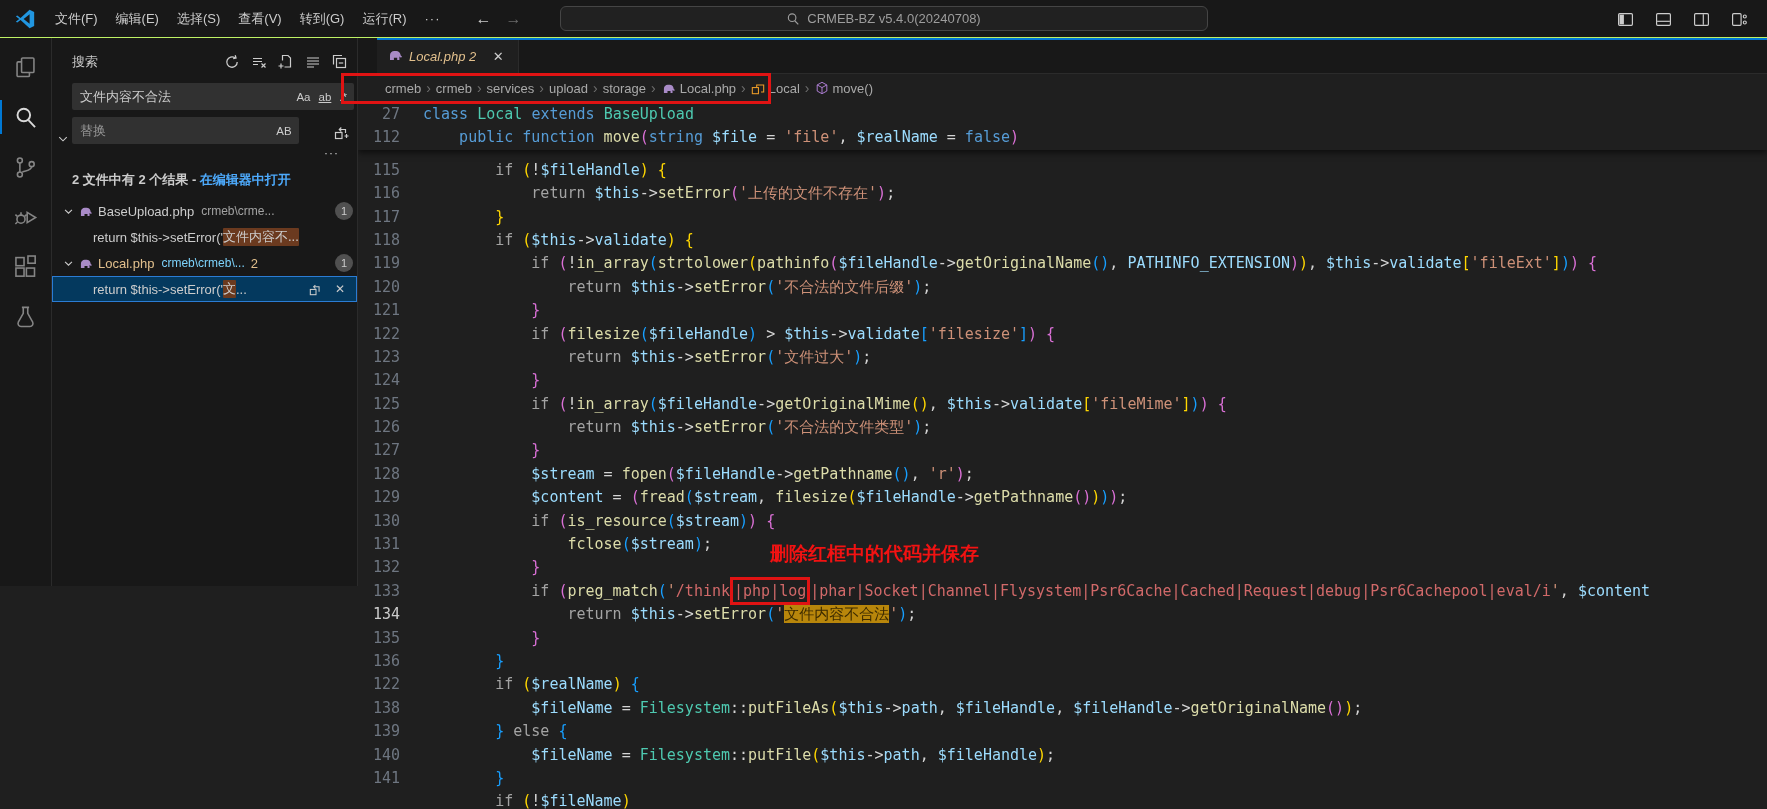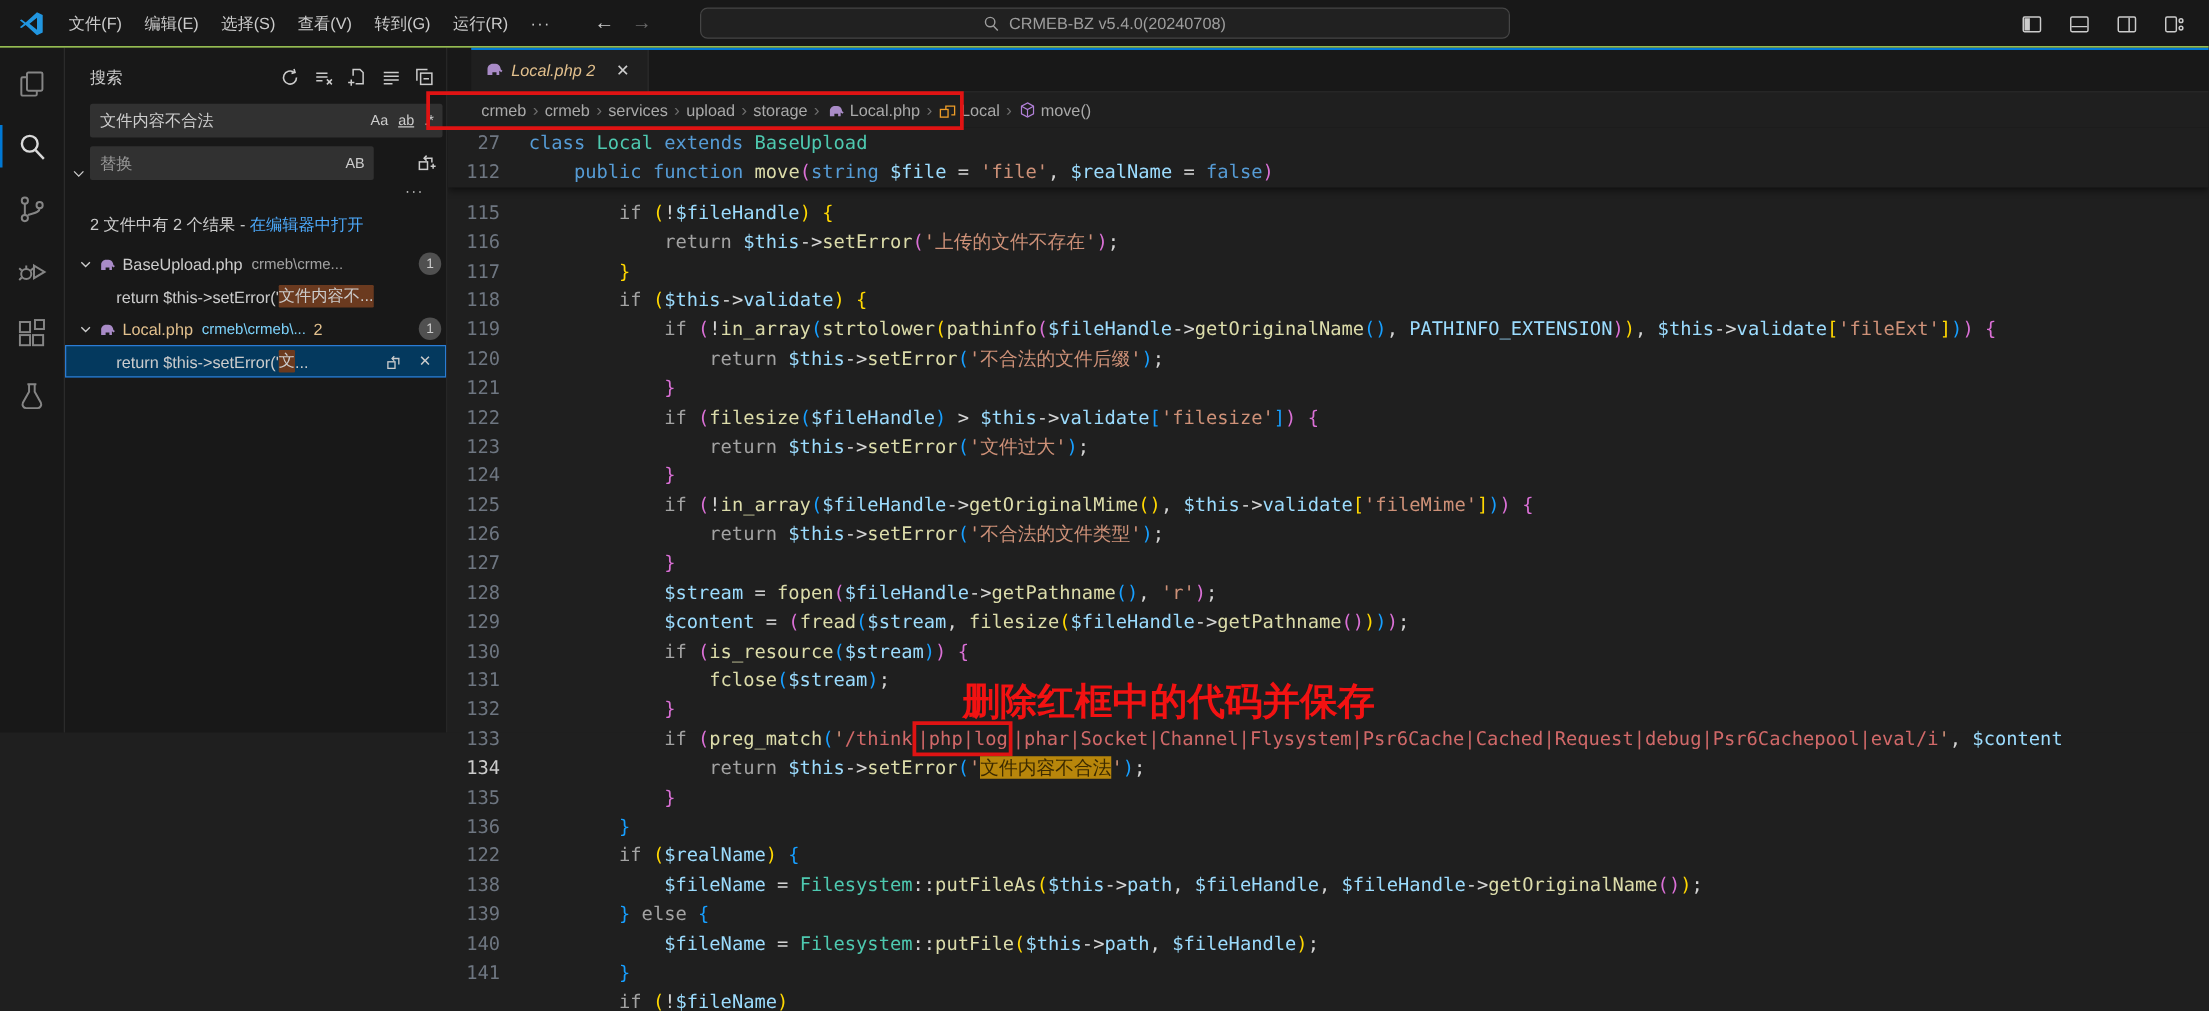--- a/index.html
+++ b/index.html
@@ -57,30 +57,30 @@
   .sb-header-icons { margin-left:auto; display:flex; gap:5px; }
   .hicon { width:22px; height:22px; display:flex; align-items:center; justify-content:center; border-radius:4px; }
 
   .search-block { position:relative; padding-left:20px; padding-right:4px; }
   .twistie { position:absolute; left:3px; top:48px; width:16px; height:16px; display:flex; align-items:center; justify-content:center; }
   .inputbox {
     background:#313131; border-radius:2px; height:27px;
     display:flex; align-items:center; padding:0 4px 0 8px; margin-bottom:7px;
   }
   .inputbox.search { width:282px; }
-  .replace-row { display:flex; align-items:flex-start;gap:30px; }
+  .replace-row { display:flex; align-items:flex-end;gap:30px; }
   .inputbox.replace { width:254px; margin-bottom:0; }
   .input-text { color:#cccccc; flex:1 1 auto; white-space:nowrap; overflow:hidden; }
   .input-placeholder { color:#989898; flex:1 1 auto; }
   .opt { font-size:11.5px; color:#cccccc; padding:2px 3px; border-radius:3px; margin-left:2px; white-space:nowrap; }
   .opt.uline { text-decoration:underline; }
   .replace-all-btn { width:24px; height:24px; display:flex; align-items:center; justify-content:center; margin-left:3px; }
   .details-toggle { text-align:right; padding:2px 14px 0 0; color:#cccccc; letter-spacing:1px; font-size:12px; }
 
-  .summary { margin:10px 20px 4px 20px; line-height:20px; color:#cccccc; }
+  .summary { margin:10px 20px 4px 20px; line-height:20px; color:#cccccc;font-weight:bold; }
   .summary a { color:#4daafc; text-decoration:none; }
 
   .tree { margin-top:8px; }
   .tree-row { height:26px; display:flex; align-items:center; padding-left:8px; position:relative; }
   .tree-row .chev { width:16px; height:16px; display:flex; align-items:center; justify-content:center; flex-shrink:0; }
   .tree-row .phpicon { margin:0 5px 0 2px; flex-shrink:0; display:flex; }
   .file-name { white-space:nowrap; }
   .file-path { color:#a3a3a3; font-size:12px; margin-left:7px; white-space:nowrap; overflow:hidden; }
   .file-row-mod .file-name { color:#e2c08d; }
   .file-row-mod .file-path { color:#7dd3fc; }
@@ -132,21 +132,21 @@
 
   .k  { color:#a3a3a3; } .t  { color:#569CD6; } .c  { color:#4EC9B0; }
   .f  { color:#DCDCAA; } .v  { color:#9CDCFE; } .s  { color:#CE9178; }
   .r  { color:#D16969; } .p  { color:#D4D4D4; }
   .b1 { color:#FFD700; } .b2 { color:#DA70D6; } .b3 { color:#179FFF; }
   .hl { background:#b8860b; color:#3b2a00; }
   .rb { color:#D16969; border:3px solid #e01313; padding:2px 1px; }
 
   .annotation {
     position:absolute; left:770px; top:541px; z-index:25;
-    color:#f21212; font-size:30px; font-weight:bold; white-space:nowrap;
+    color:#f21212; font-size:19px; font-weight:bold; white-space:nowrap;
     font-family:"Liberation Sans", sans-serif; pointer-events:none;
   }
 </style>
 </head>
 <body>
 
 <div class="window">
 
   <div class="titlebar">
     <span class="vscode-logo">

